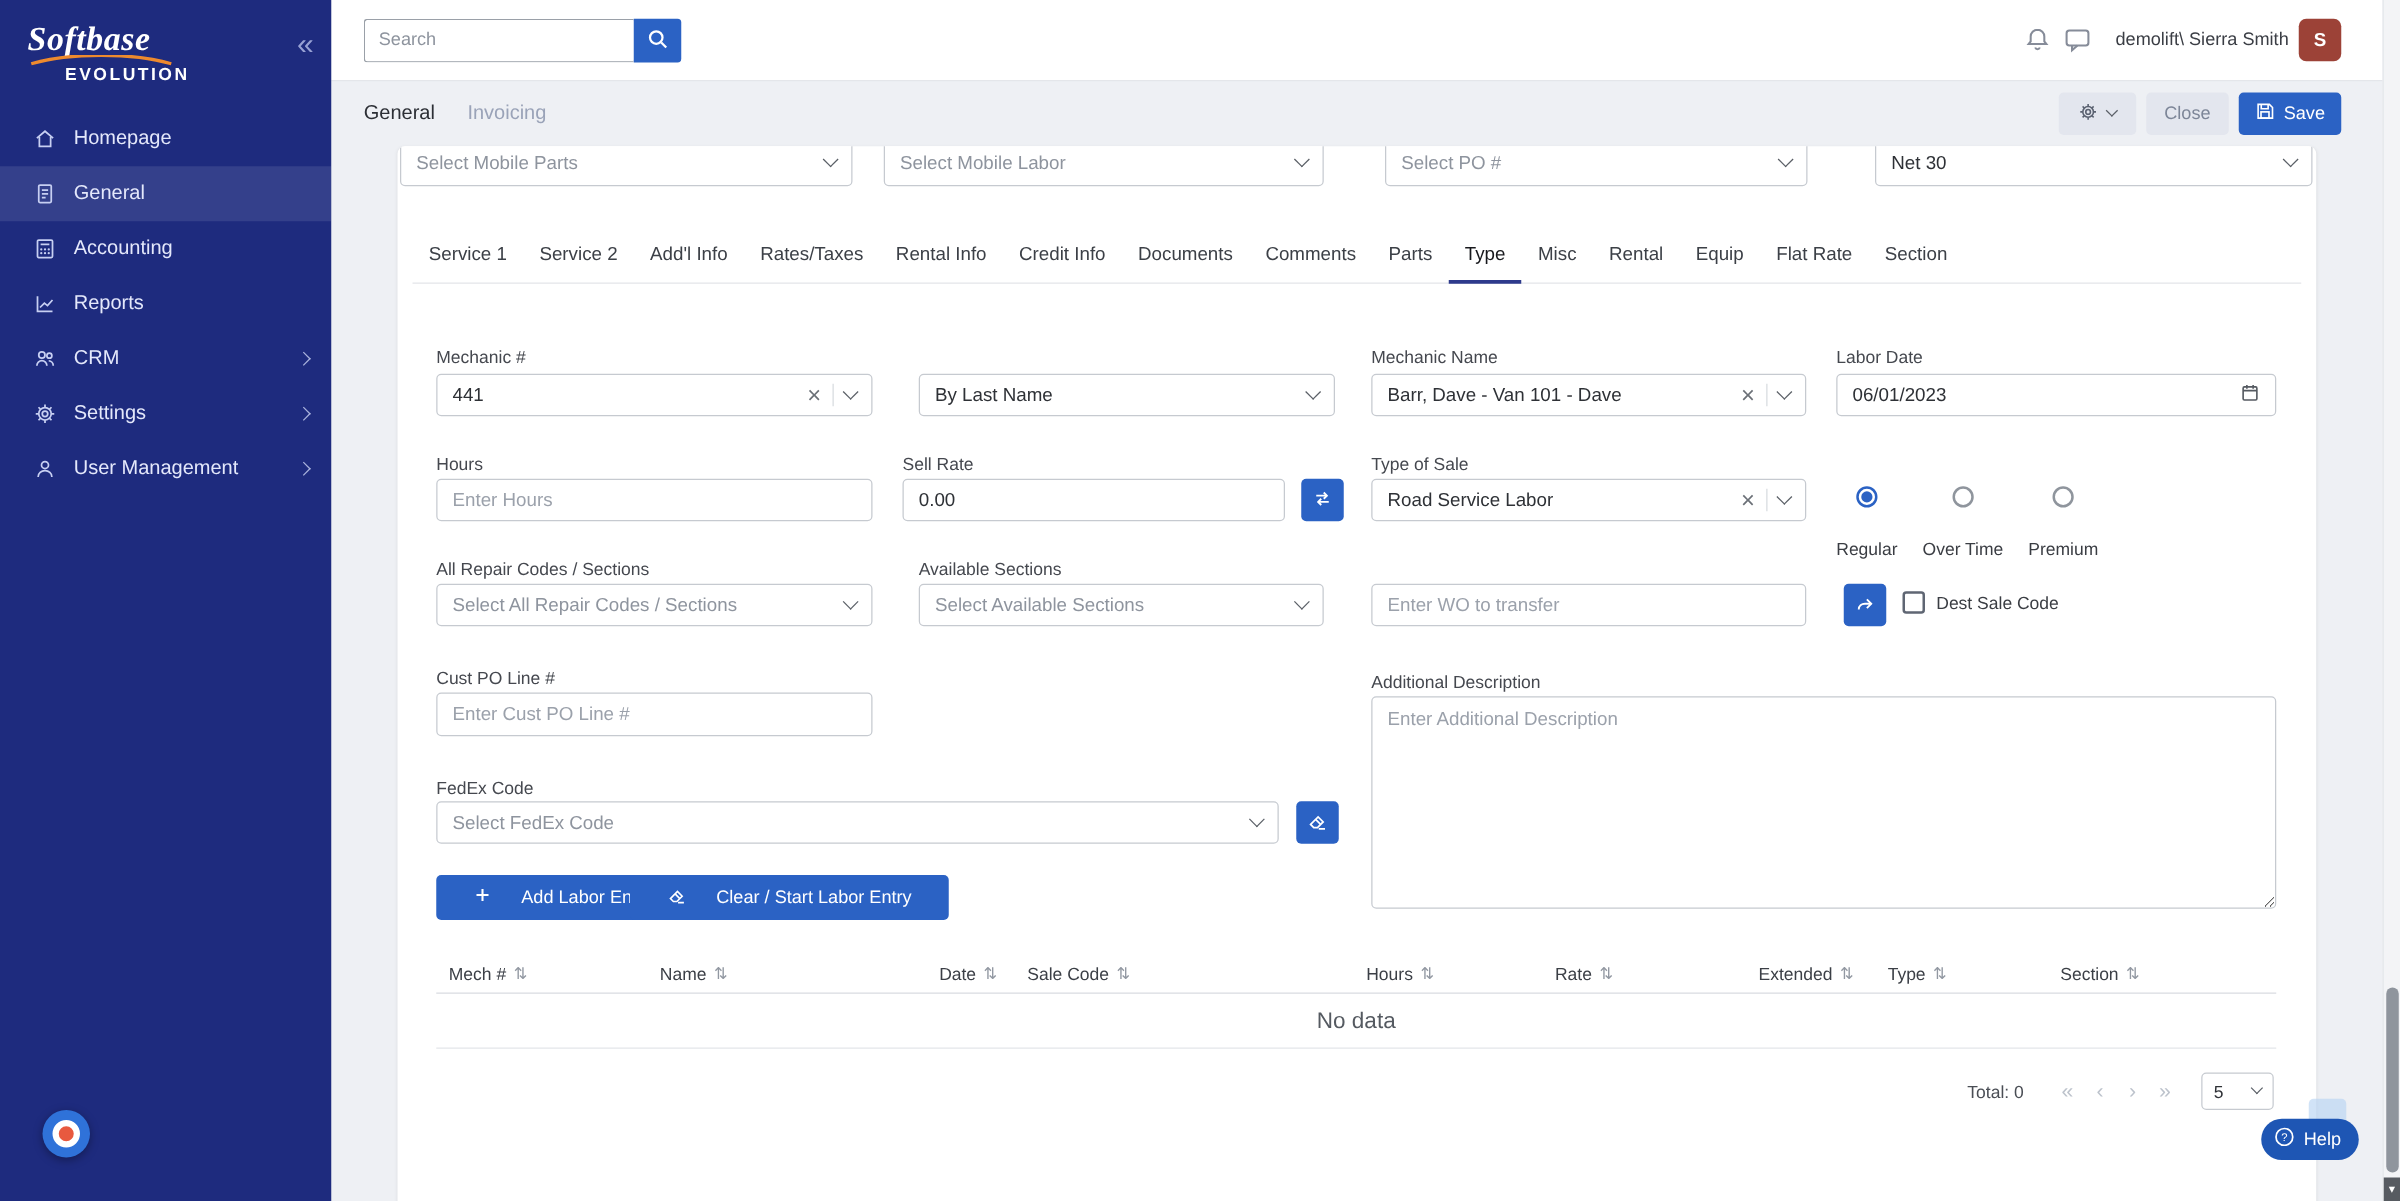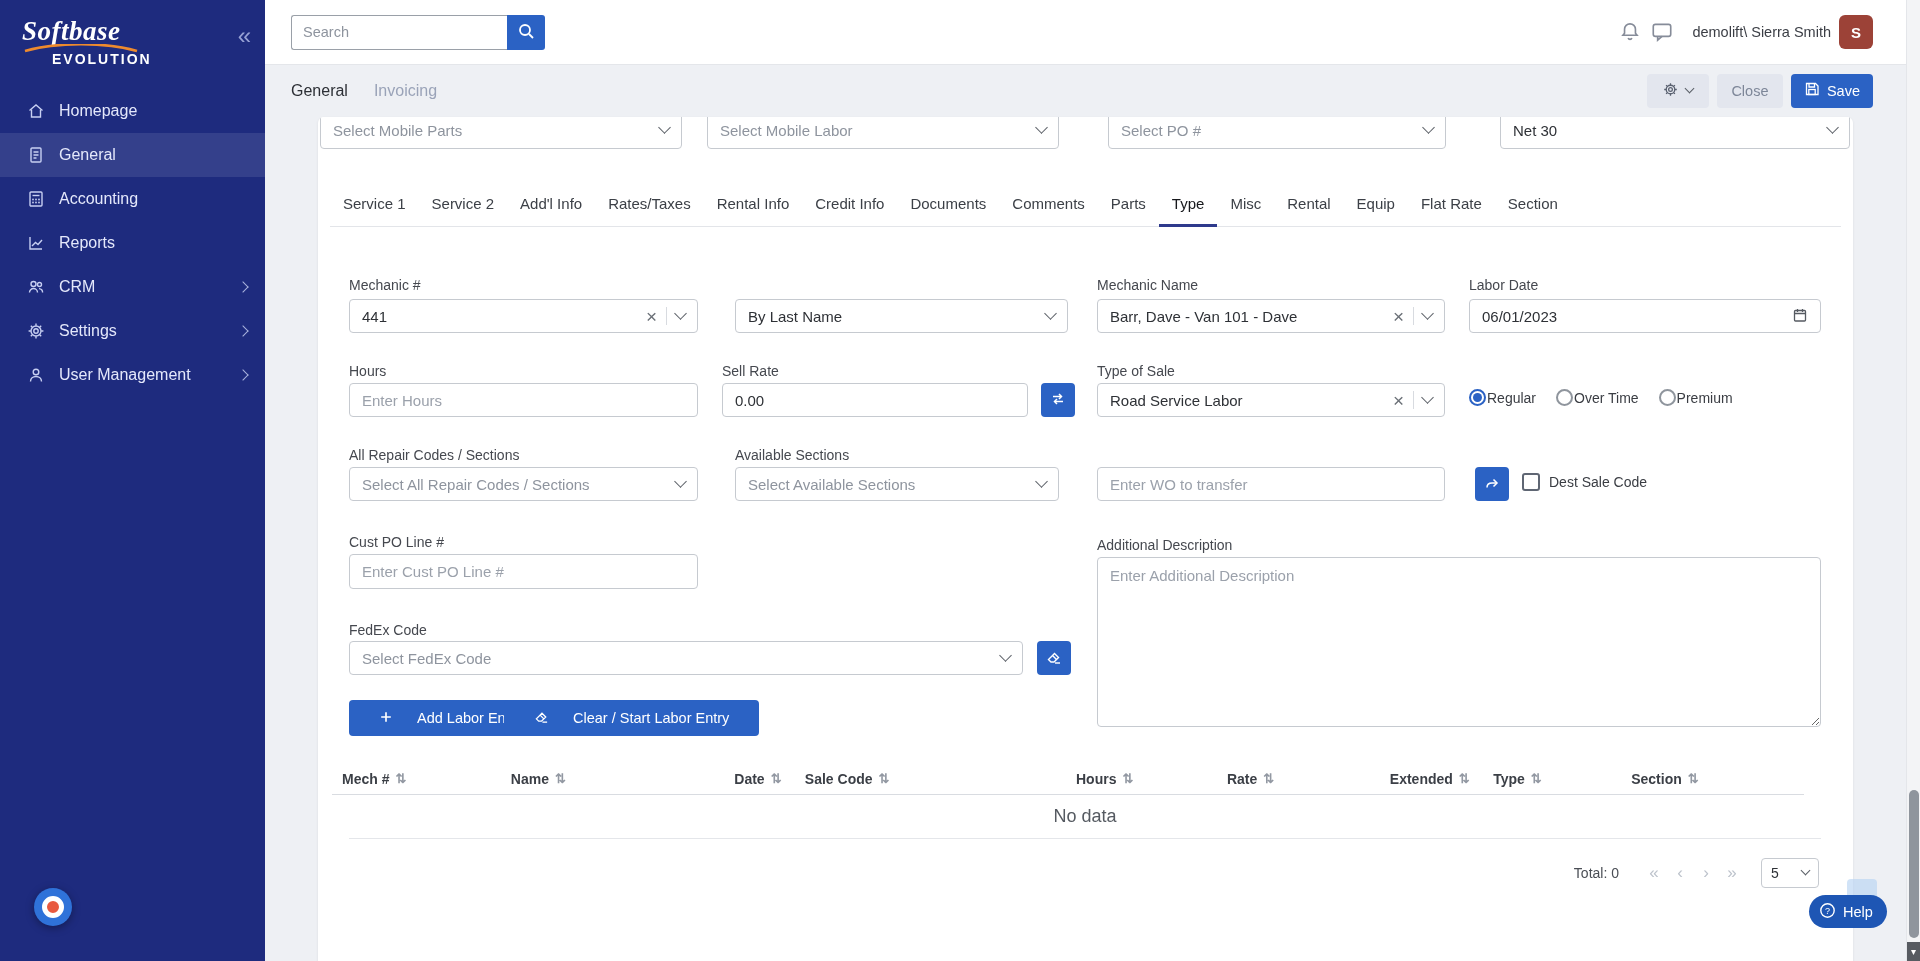--- a/index.html
+++ b/index.html
@@ -59,34 +59,34 @@
   .clear { color:#6b7077; font-size:19px; line-height:1; margin-right:9px; cursor:pointer; }
   .clear::before { content:"\00D7"; }
   .divider { width:1px; height:18px; background:#d8dbe0; margin-right:9px; }
   .chev { width:9px; height:9px; border-right:1.6px solid #5a5f66; border-bottom:1.6px solid #5a5f66; transform:rotate(45deg); margin-top:-5px; flex-shrink:0; }
   .chev.sm { width:7px; height:7px; }
   textarea.ta { border:1px solid #c6cad0; border-radius:4px; padding:9px 12px; font-size:15px; font-family:inherit; color:#2e3136; resize:both; }
   textarea.ta::placeholder { color:#9ba1ab; }
   .icon-btn { width:34px; height:34px; border:none; border-radius:4px; background:#2b62c4; display:flex; align-items:center; justify-content:center; cursor:pointer; }
   .btn-primary { height:36px; border:none; border-radius:4px; background:#2b62c4; color:#fff; font-size:14.5px; display:flex; align-items:center; gap:24px; padding:0 30px; cursor:pointer; font-family:inherit; }
   .radio-group { display:flex; gap:20px; align-items:center; }
-  .radio { display:flex; gap:1px; align-items:center; font-size:14px; color:#3a3d43; cursor:pointer; }
+  .radio { display:flex; gap:25px; align-items:center; font-size:14px; color:#3a3d43; cursor:pointer;flex-direction:column; }
   input[type=radio] { appearance:none; width:17px; height:17px; border:2px solid #8f959d; border-radius:50%; cursor:pointer; }
   input[type=radio]:checked { border-color:#2b62c4; }
   input[type=radio]:checked::after { content:""; display:block; width:9px; height:9px; margin:2px; border-radius:50%; background:#2b62c4; }
   .checkbox-wrap { display:flex; gap:9px; align-items:center; font-size:14px; color:#3a3d43; cursor:pointer; }
   input[type=checkbox] { appearance:none; width:18px; height:18px; border:2px solid #5f6673; border-radius:3px; background:#fff; cursor:pointer; }
 
   
   .dtabs { position:absolute; left:12px; top:66px; width:1511px; height:44px; display:flex; border-bottom:1px solid #e3e5e9; }
   .dtab { height:44px; display:flex; align-items:center; padding:0 13px; font-size:15px; color:#3c4047; cursor:pointer; border-bottom:3px solid transparent; margin-bottom:-2px; }
   .dtab.active { color:#17181c; border-bottom-color:#2e3a8c; }
 
   
-  .thead { position:absolute; left:14px; top:646px; width:1472px; height:32px; display:flex; border-bottom:1px solid #d9dce1; padding-left:10px; font-size:14px; font-weight:700; color:#3b3f46; }
+  .thead { position:absolute; left:31px; top:646px; width:1472px; height:32px; display:flex; border-bottom:1px solid #d9dce1; padding-left:10px; font-size:14px; font-weight:400; color:#3b3f46; }
   .th { display:flex; align-items:center; cursor:pointer; }
   .sort-icon { margin-left:6px; font-size:13px; color:#9298a2; cursor:pointer; }
   .sort-icon::before { content:"\21C5"; }
   .empty-row { position:absolute; left:31px; top:678px; width:1472px; height:44px; display:flex; align-items:center; justify-content:center; border-bottom:1px solid #e4e6ea; font-size:18px; color:#555a61; }
   .tfoot { position:absolute; left:31px; top:740px; width:1472px; height:32px; display:flex; align-items:center; justify-content:flex-end; padding-right:2px; }
   .total-text { font-size:14px; color:#4a4e55; margin-right:22px; }
   .pg-btn { width:26px; height:26px; background:none; border:none; color:#bdc3cc; font-size:17px; cursor:pointer; font-family:inherit; }
   .pg-first::before { content:"\00AB"; } .pg-prev::before { content:"\2039"; }
   .pg-next::before { content:"\203A"; } .pg-last::before { content:"\00BB"; }
   .page-size { width:58px; height:30px; margin-left:16px; border:1px solid #c6cad0; border-radius:4px; display:flex; align-items:center; justify-content:space-between; padding:0 9px; font-size:14px; color:#2e3136; cursor:pointer; }

